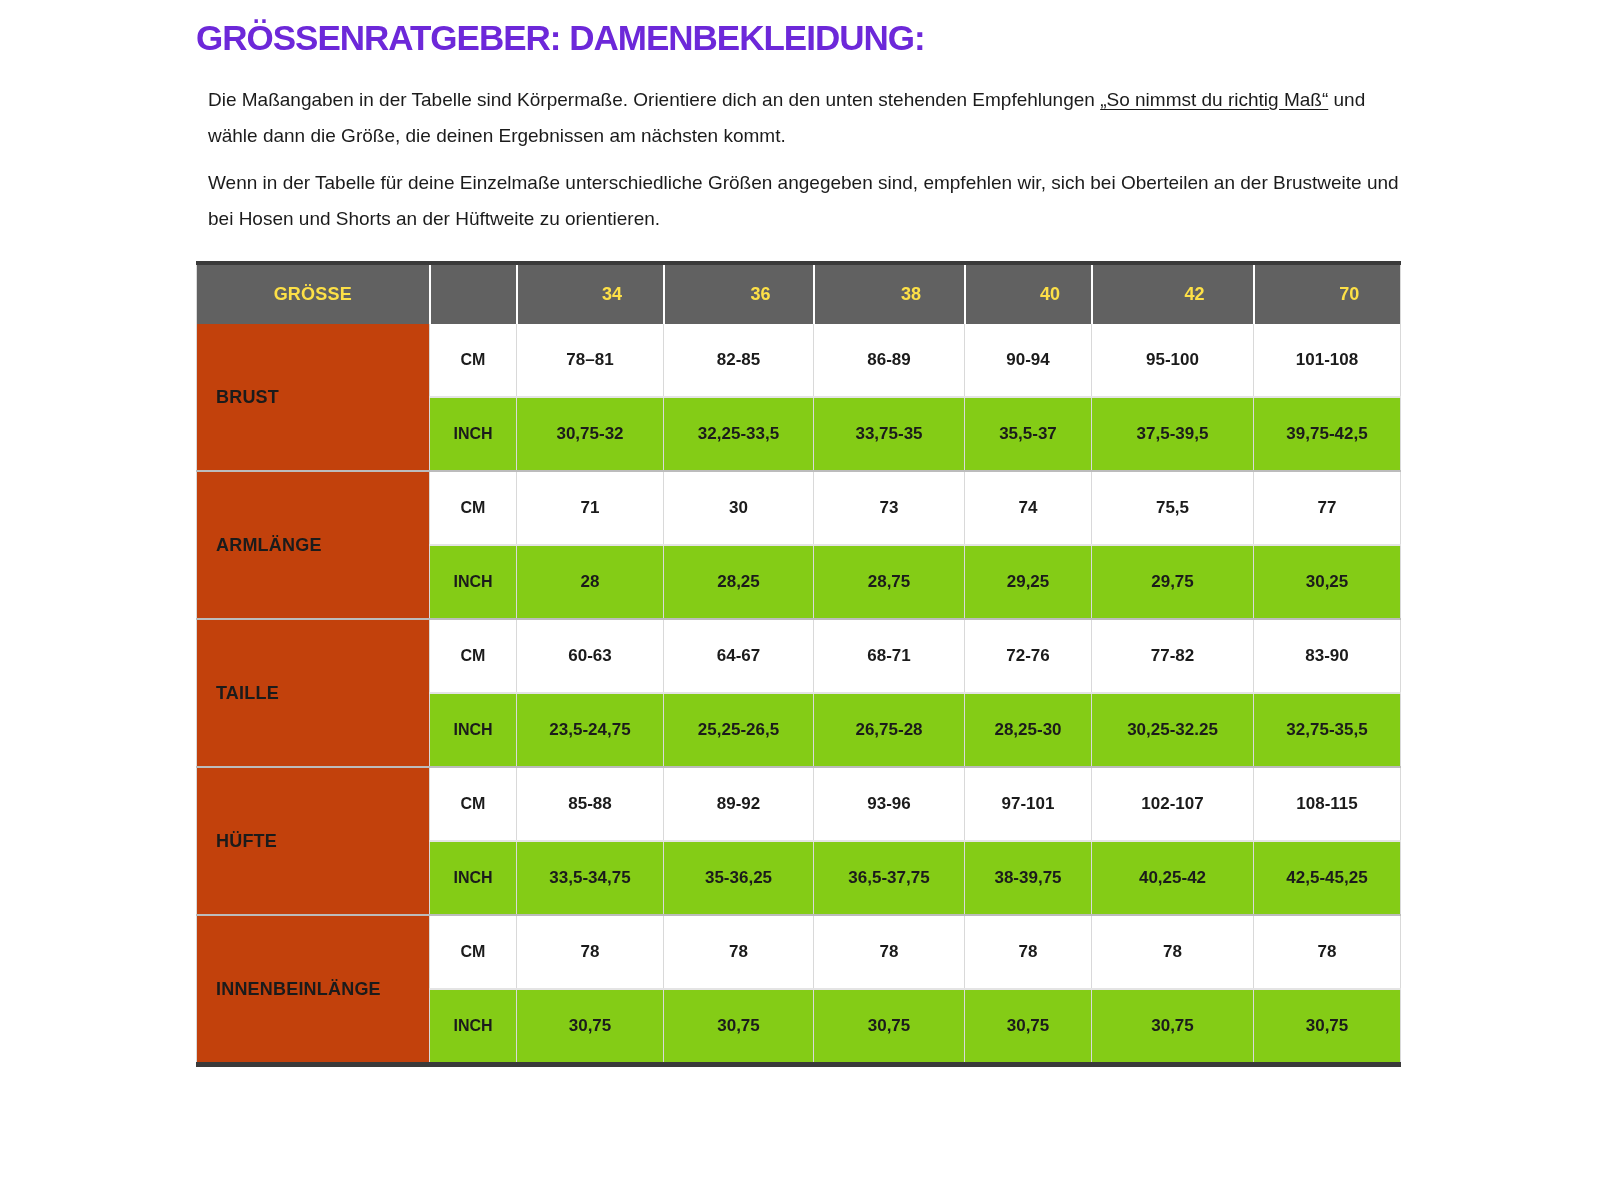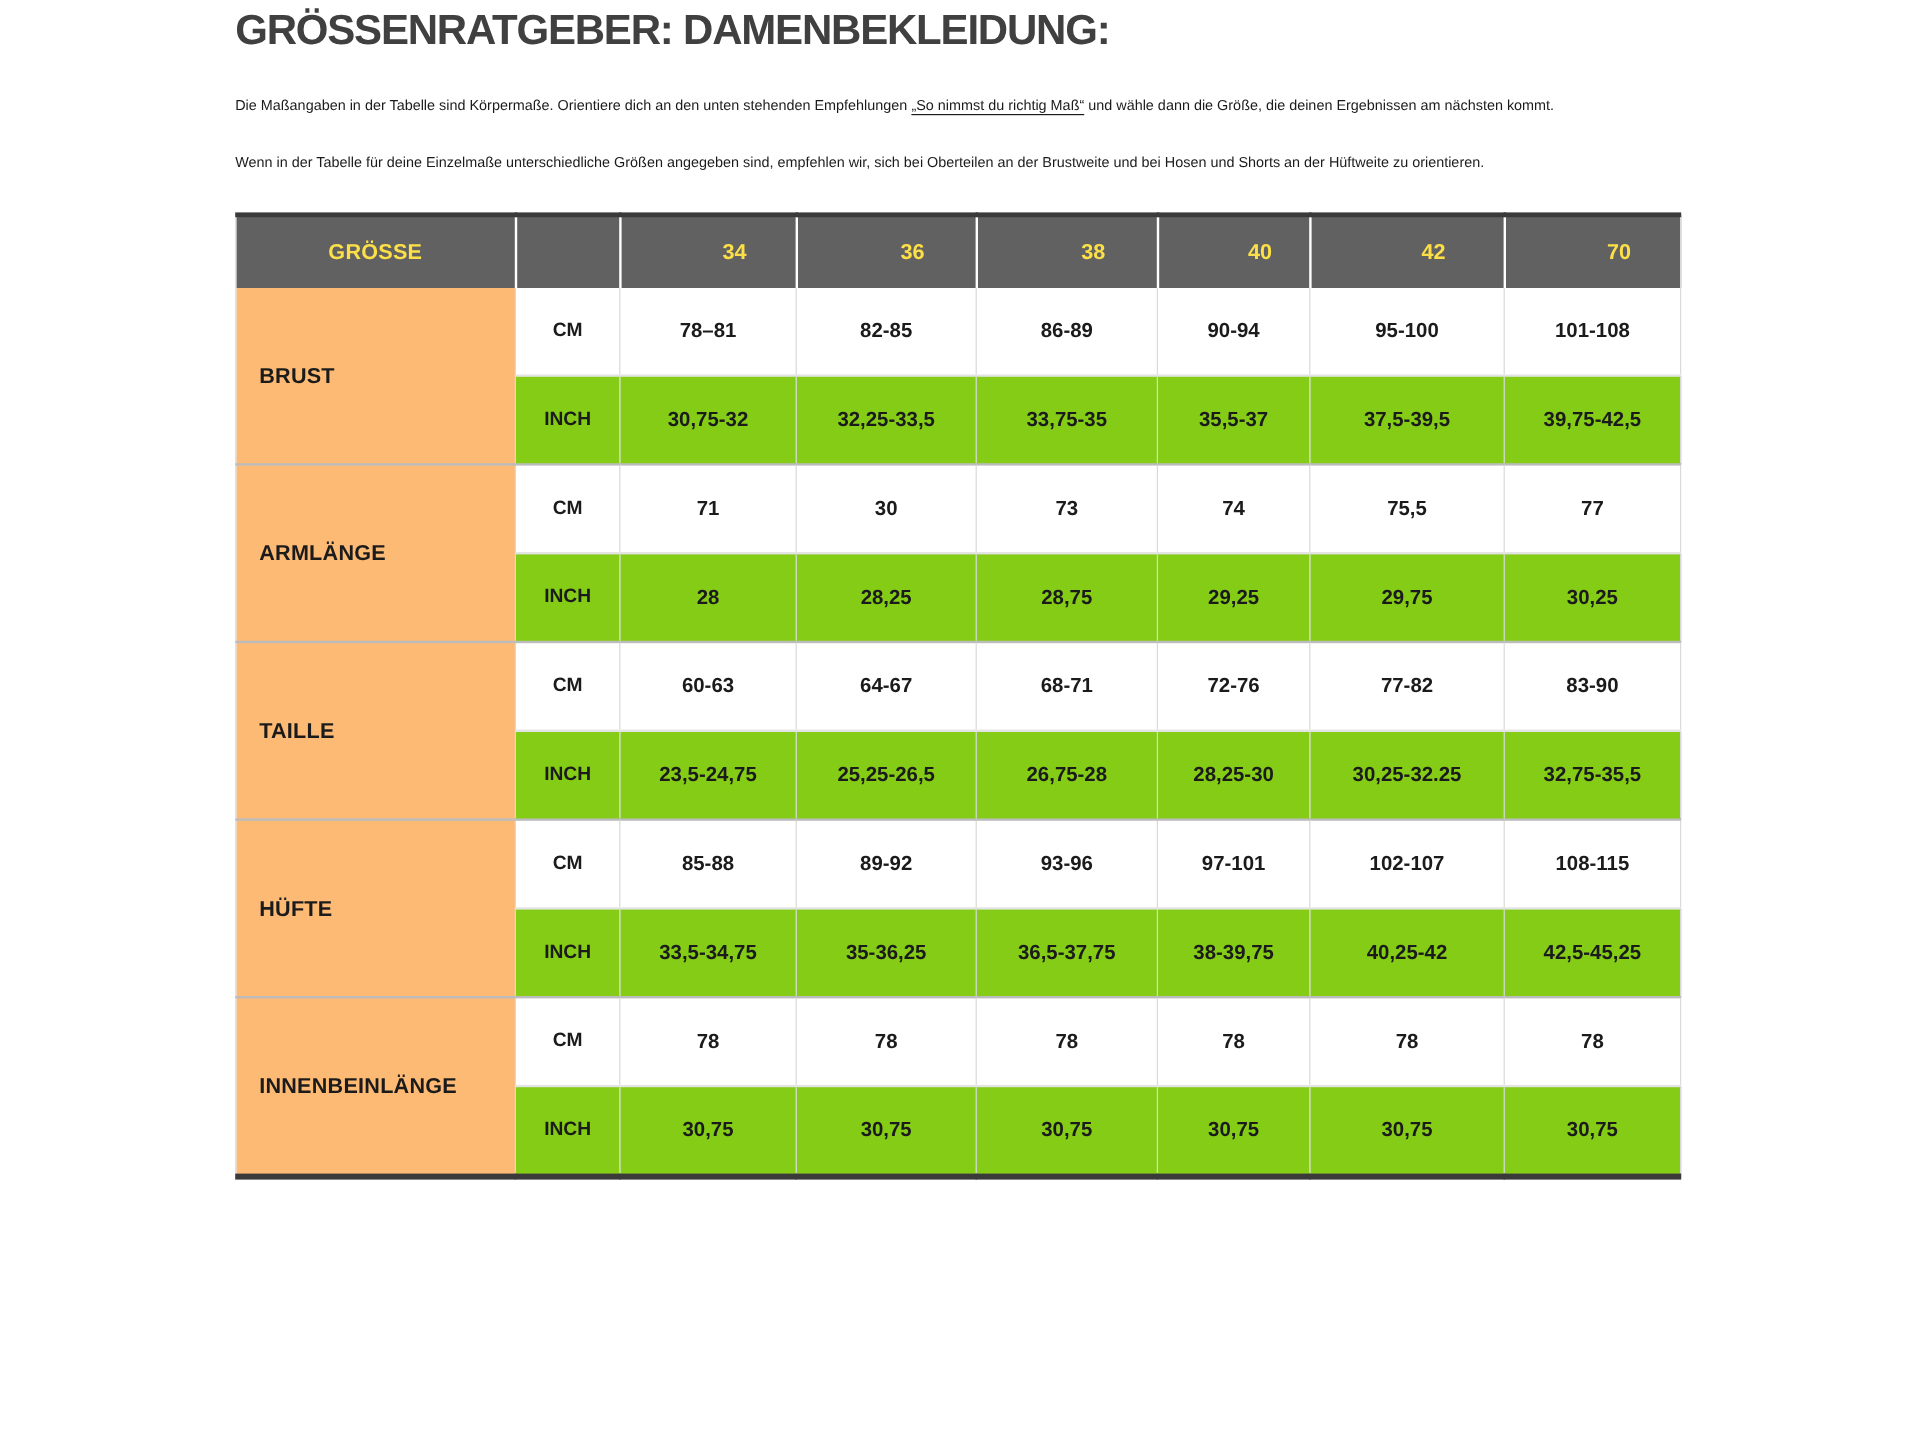--- a/index.html
+++ b/index.html
@@ -5,26 +5,26 @@
   html, body { margin: 0; padding: 0; }
   body {
     width: 1600px; height: 1200px; overflow: hidden;
     background: #ffffff; color: #1b1b1b;
     font-family: "Liberation Sans", sans-serif;
   }
   .page { box-sizing: border-box; padding: 8px 196px 0 196px; }
 
   h1.page-title {
     font-size: 35px; line-height: 36px; font-weight: 800;
-    letter-spacing: -1px; color: #404040;
-    margin: 0 0 26px 0; text-transform: uppercase;
+    letter-spacing: -1px; color: #6d28d9;
+    margin: 12px 0 26px 0; text-transform: uppercase;
   }
 
   p.copy {
-    font-size: 12px; line-height: 36px; margin: 0 0 11px 0;
+    font-size: 19px; line-height: 36px; margin: 0 0 11px 12px;
     max-width: 1204px; color: #1b1b1b;
   }
   a.measure-link { color: #1b1b1b; text-decoration: underline; text-underline-offset: 3px; cursor: pointer; }
 
   table.size-table {
     width: 1204px; table-layout: fixed; border-collapse: collapse;
     margin-top: 24px;
     border-top: 4px solid #3a3a3a;
     border-bottom: 5px solid #3a3a3a;
     border-left: 1px solid #d9d9d9;
@@ -45,21 +45,21 @@
   thead th.h-label { text-align: center; letter-spacing: 0.2px; }
   thead th.h-size  { text-align: center; padding-left: 44px; }
 
   tbody td {
     height: 72px; text-align: center; vertical-align: middle;
     font-size: 17px; font-weight: 700; color: #1b1b1b;
     border-left: 1px solid #d9d9d9; background: #ffffff; padding: 0;
   }
   tbody td.row-label {
     border-left: 0; text-align: left; padding-left: 19px;
-    font-size: 18px; background: #fdba74; letter-spacing: 0.2px;
+    font-size: 18px; background: #c2410c; letter-spacing: 0.2px;
   }
   tbody td.unit-cell { font-size: 16px; }
   tbody tr.inch-row td { background: #84cc16; border-top: 2px solid #e4e4e4; }
   tbody tr.group-start td { border-top: 2px solid #bcbcbc; margin-top: 18px; }
   tbody tr.group-start:first-child td { border-top: 0; }
 </style>
 </head>
 <body>
 
 <div class="page">

